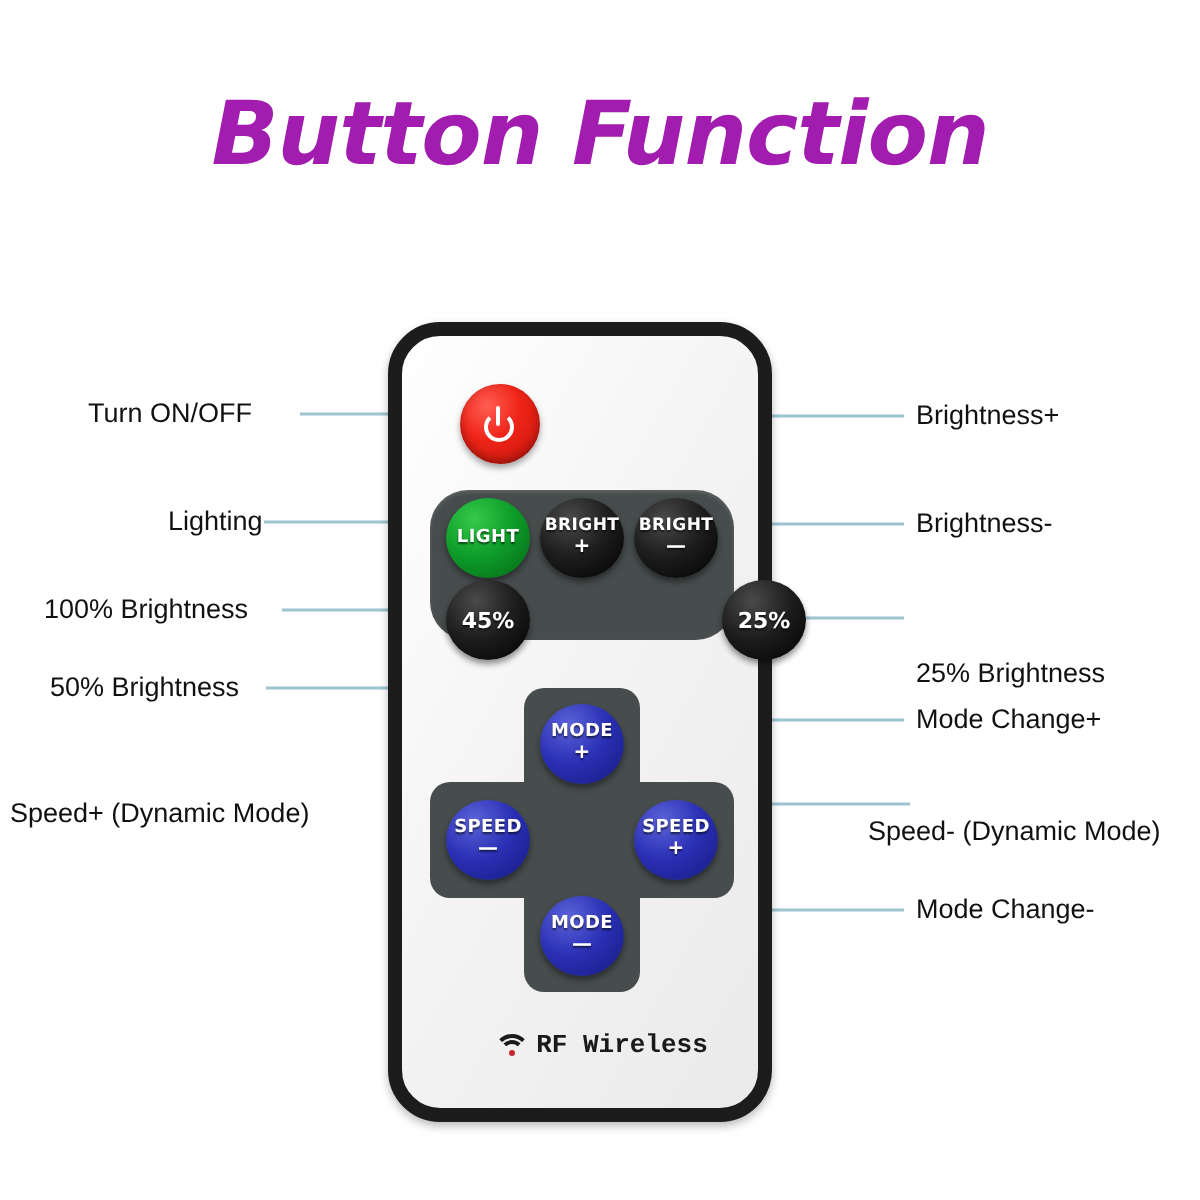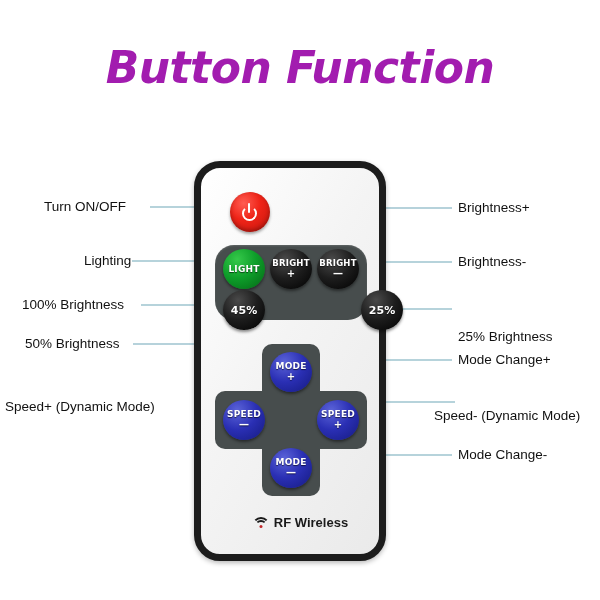--- a/index.html
+++ b/index.html
@@ -195,21 +195,21 @@
   .rf {
     position: absolute;
     left: 0;
     bottom: 24px;
     width: 200px;
     display: flex;
     align-items: center;
     justify-content: center;
     gap: 5px;
     color: #1a1a1a;
-    font-family: Liberation Sans, sans-serif;
+    font-family: Liberation Mono, monospace;
     font-weight: bold;
     font-size: 13px;
   }
   .wifi-icon {
     position: relative;
     width: 15px;
     height: 12px;
   }
   .wifi-icon .arc {
     position: absolute;

